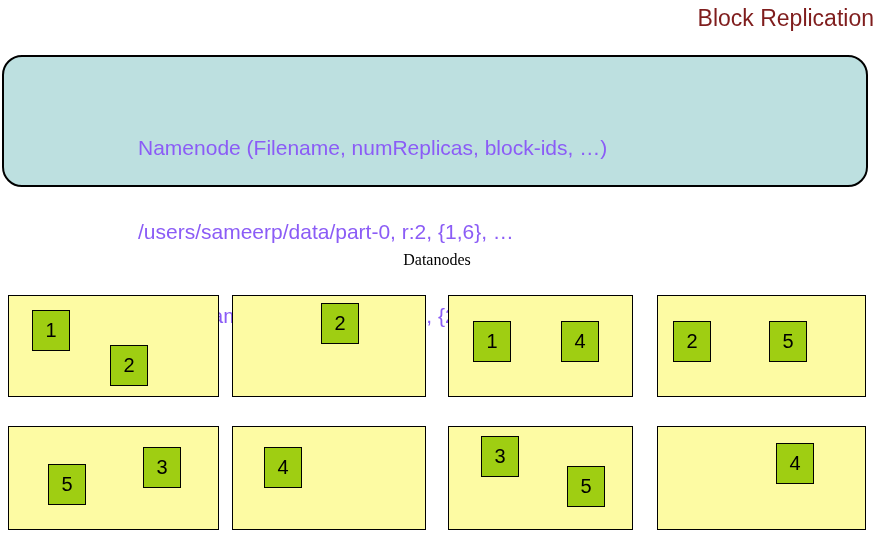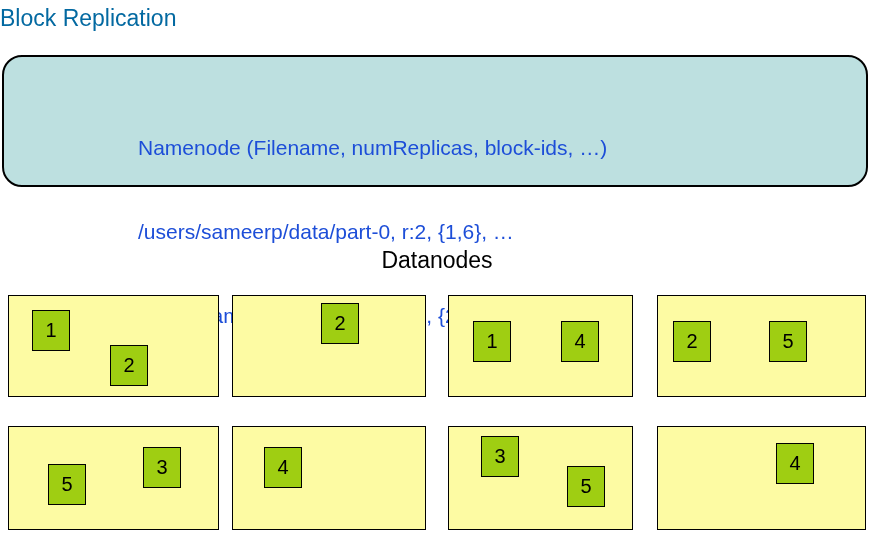--- a/index.html
+++ b/index.html
@@ -20,24 +20,24 @@
     position: absolute;
     inset: 0;
   }
 
   
   .diagram-title {
     position: absolute;
     left: 0;
     top: 3px;
     width: 874px;
-    text-align: left;
+    text-align: right;
     font-size: 23px;
     line-height: 30px;
-    color: #0369a1;
+    color: #7f1d1d;
     white-space: nowrap;
   }
 
   
   .namenode-box {
     position: absolute;
     left: 2px;
     top: 55px;
     width: 866px;
     height: 132px;
@@ -46,37 +46,38 @@
     border: 2px solid #000000;
     border-radius: 20px;
   }
   .namenode-text {
     position: absolute;
     left: 138px;
     top: 78px;
     font-size: 21px;
     line-height: 28px;
     white-space: pre;
-    color: #1d4ed8;
+    color: #8b5cf6;
   }
   .namenode-line {
     display: block;
     white-space: pre;
   }
 
   
   .datanodes-label {
     position: absolute;
     left: 0;
     top: 245px;
     width: 874px;
     text-align: center;
-    font-size: 23px;
+    font-size: 16px;
     line-height: 30px;
     white-space: nowrap;
+    font-family: Liberation Serif, serif;
   }
 
   
   .datanode {
     position: absolute;
     box-sizing: border-box;
     background: #fdfba3;
     border: 1.5px solid #000000;
   }
 

